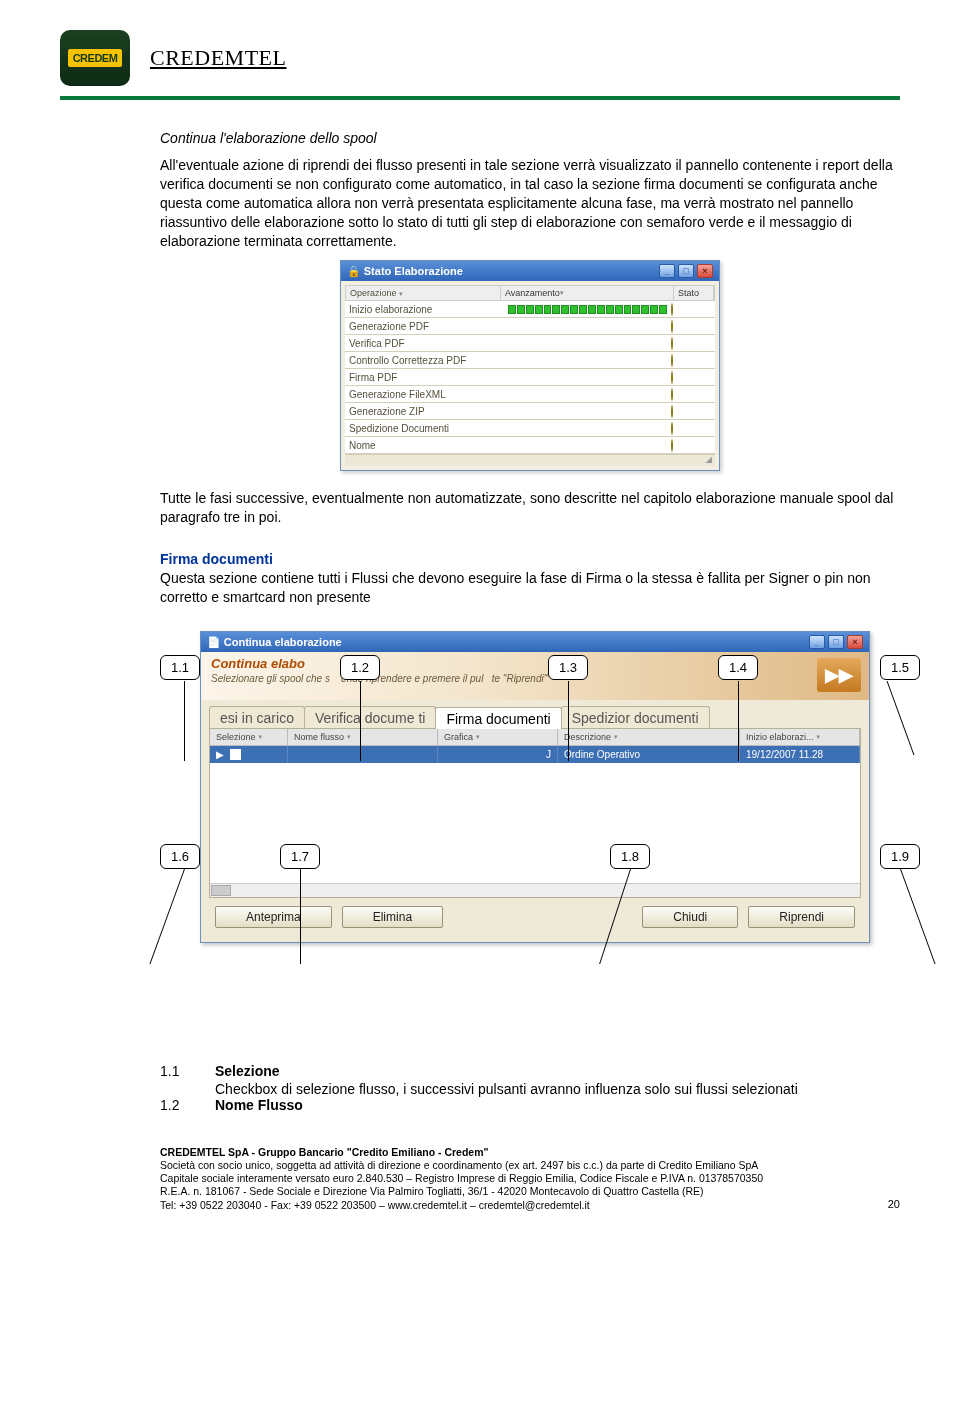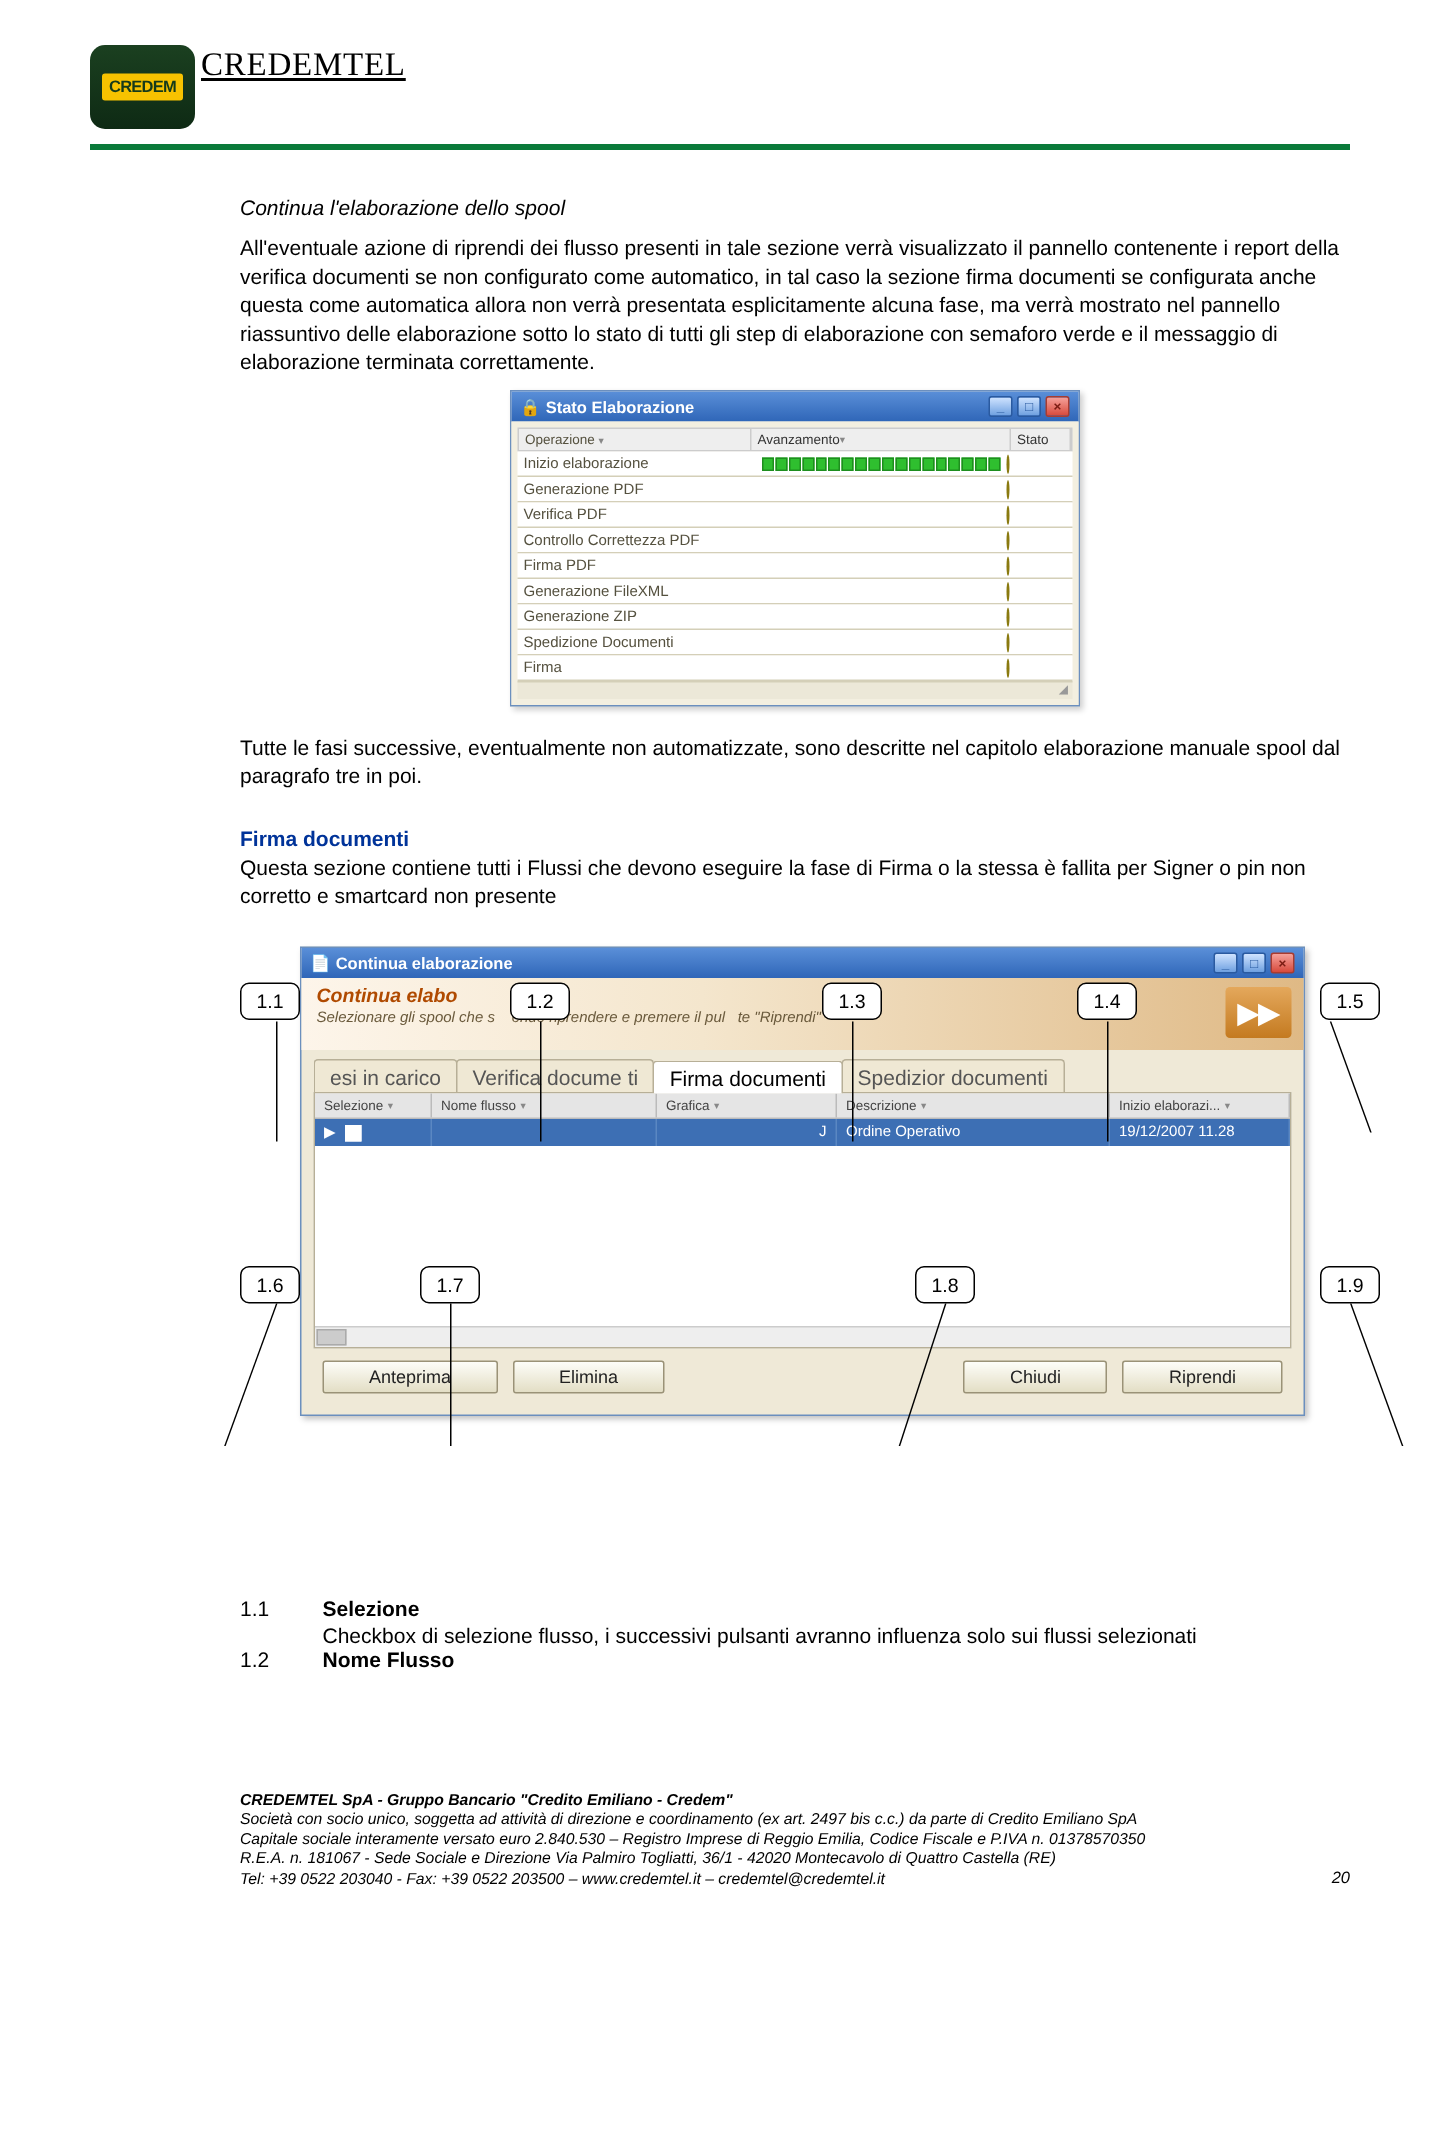--- a/index.html
+++ b/index.html
@@ -9,22 +9,22 @@
     font-size: 14px;
     color: #000;
     background: #fff;
     width: 960px;
   }
   .page {
     padding: 30px 60px 20px 60px;
   }
   .header-row {
     display: flex;
-    align-items: flex-start;
-    gap: 4px;
+    align-items: center;
+    gap: 20px;
     margin-bottom: 10px;
   }
   .logo-box {
     width: 70px;
     height: 56px;
     background: linear-gradient(#1b4020, #0e2a14);
     border-radius: 10px;
     display: flex;
     align-items: center;
     justify-content: center;
@@ -227,28 +227,27 @@
     z-index:4;
   }
 
   .def-list { margin: 18px 0 0 0; }
   .def-row { display:flex; margin-bottom:2px; }
   .def-num { width:55px; }
   .def-title { font-weight:bold; }
   .def-text { padding-left:55px; }
 
   .footer {
-    margin-top: 80px;
+    margin-top: 33px;
     font-size: 10.5px;
     color:#000;
     line-height:1.25;
     padding-left: 100px;
     padding-right: 30px;
     position:relative;
-    font-style:italic;
   }
   .footer .pagenum {
     position:absolute;
     right: 0;
     bottom: 0;
     font-size: 11px;
   }
 </style>
 </head>
 <body>
@@ -338,21 +337,21 @@
             <div class="sh1-op">Generazione ZIP</div>
             <div class="sh1-av"></div>
             <div class="sh1-st"><span class="led"></span></div>
           </div>
         <div class="sh1-row">
             <div class="sh1-op">Spedizione Documenti</div>
             <div class="sh1-av"></div>
             <div class="sh1-st"><span class="led"></span></div>
           </div>
         <div class="sh1-row">
-            <div class="sh1-op">Firma</div>
+            <div class="sh1-op">Nome</div>
             <div class="sh1-av"></div>
             <div class="sh1-st"><span class="led"></span></div>
           </div>
         <div class="resize-grip">◢</div>
       </div>
     </div>
 
     <div class="body-text">Tutte le fasi successive, eventualmente non automatizzate, sono descritte nel capitolo elaborazione manuale spool dal paragrafo tre in poi.</div>
 
     <div class="section-head">Firma documenti</div>

